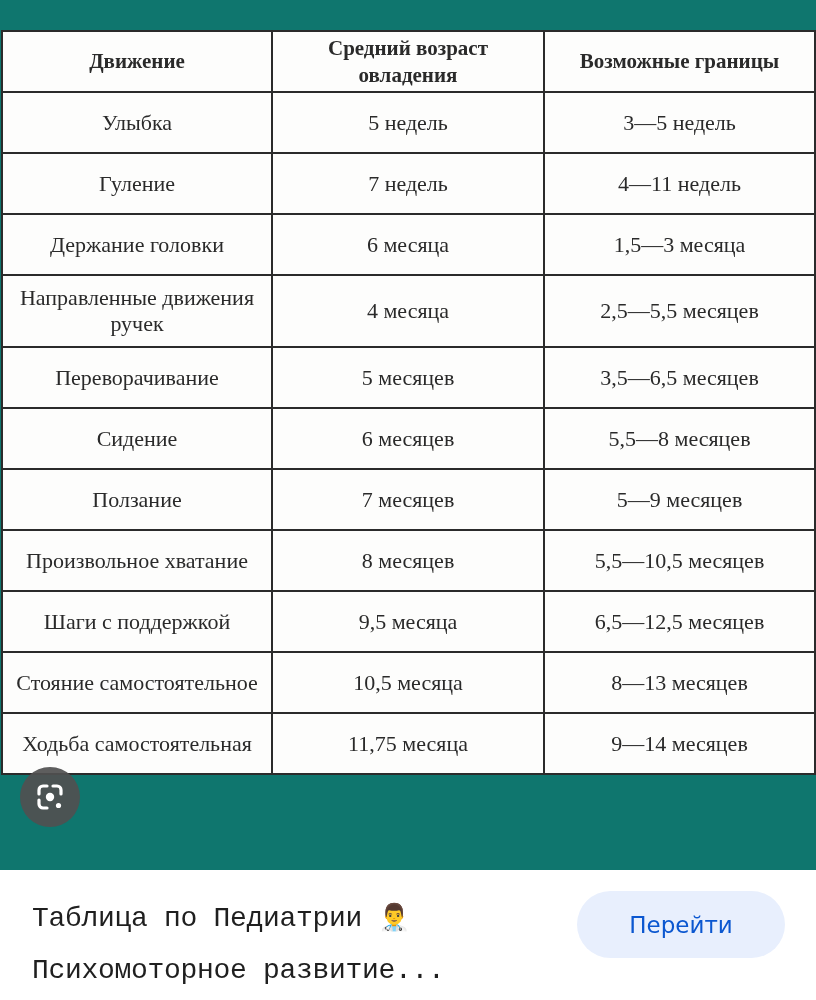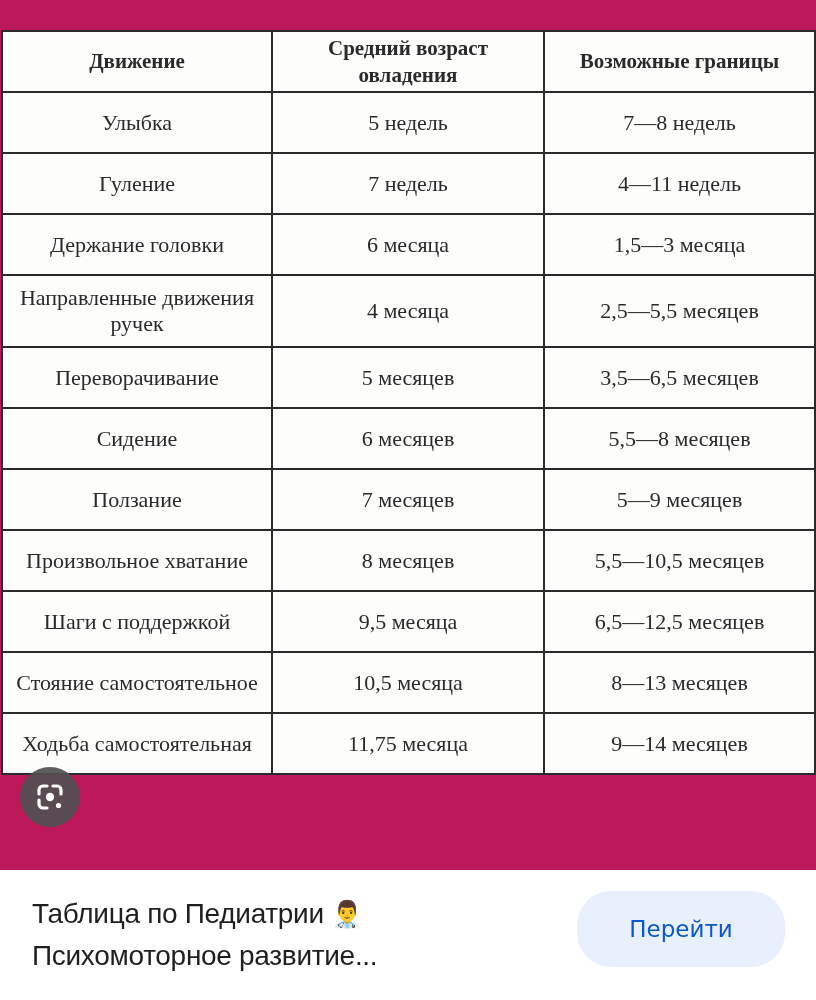--- a/index.html
+++ b/index.html
@@ -22,21 +22,21 @@
       height: 60px;
       border-radius: 50%;
       background: #f1f3f4;
     }
     .image-frame {
       position: absolute;
       left: 0;
       top: 0;
       width: 816px;
       height: 870px;
-      background: #be185d;
+      background: #0f766e;
     }
     table.dev-table {
       position: absolute;
       left: 1px;
       top: 30px;
       width: 813px;
       border-collapse: collapse;
       font-family: "Liberation Serif", serif;
       color: #2a2a2a;
       table-layout: fixed;
@@ -84,40 +84,40 @@
     .lens-button svg {
       width: 34px;
       height: 34px;
     }
 
     .result-title {
       position: absolute;
       left: 32px;
       top: 893px;
       width: 520px;
-      font-family: Liberation Sans, sans-serif;
+      font-family: Liberation Mono, monospace;
       font-size: 28px;
-      line-height: 41px;
+      line-height: 52px;
       color: #1f1f1f;
       letter-spacing: -0.3px;
     }
     .result-title .line {
       display: block;
       white-space: nowrap;
     }
     .emoji {
       font-size: 26px;
     }
 
     .go-button {
       position: absolute;
       left: 577px;
       top: 891px;
       width: 208px;
-      height: 76px;
+      height: 67px;
       border-radius: 34px;
       background: #e8effd;
       border: none;
       color: #0b57d0;
       font-family: "DejaVu Sans", sans-serif;
       font-size: 23px;
       display: flex;
       align-items: center;
       justify-content: center;
       cursor: pointer;
@@ -139,21 +139,21 @@
       <tr>
         <th>Движение</th>
         <th>Средний возраст овладения</th>
         <th>Возможные границы</th>
       </tr>
     </thead>
     <tbody>
       <tr>
         <td>Улыбка</td>
         <td>5 недель</td>
-        <td>7—8 недель</td>
+        <td>3—5 недель</td>
       </tr>
       <tr>
         <td>Гуление</td>
         <td>7 недель</td>
         <td>4—11 недель</td>
       </tr>
       <tr>
         <td>Держание головки</td>
         <td>6 месяца</td>
         <td>1,5—3 месяца</td>

